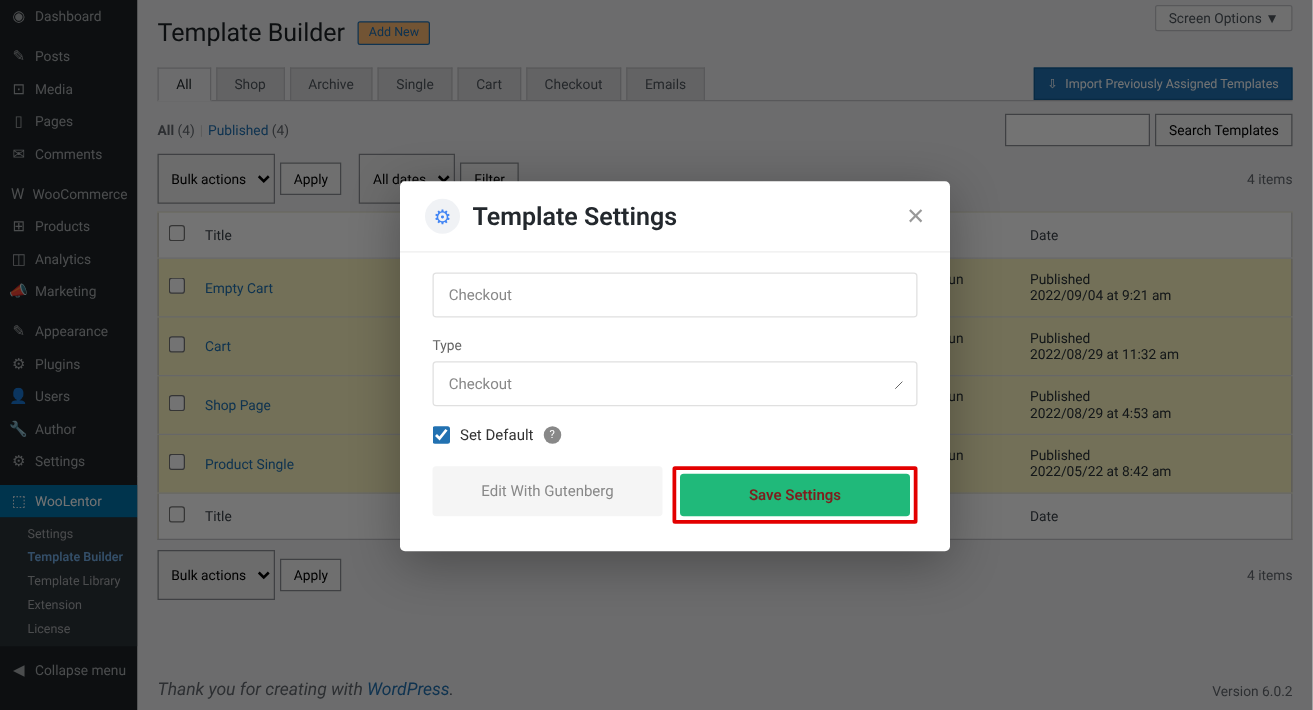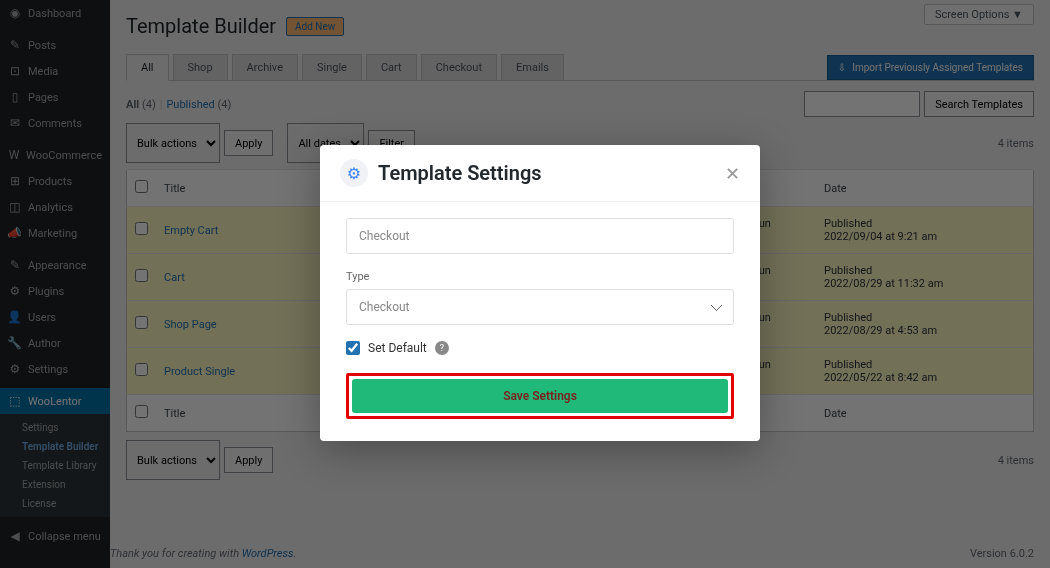--- a/index.html
+++ b/index.html
@@ -41,21 +41,21 @@
 .tablenav .items-count { margin-left: auto; color: #646970; }
 
 .wp-table { width: 100%; margin-top: 6px; border: 1px solid #c3c4c7; border-collapse: collapse; background: #fef9c3; font-size: 11px; }
 .wp-table th, .wp-table td { text-align: left; padding: 10px 8px; border-top: 1px solid #e5e5e5; color: #2c3338; }
 .wp-table thead th, .wp-table tfoot th { background: #fff; font-weight: 400; color: #3c434a; }
 .wp-table th.cb, .wp-table td.cb { width: 24px; text-align: center; }
 .wp-table a.row-title { color: #2271b1; font-weight: 400; margin-top: 32px; }
 .col-title { width: 560px; }
 .col-author { width: 100px; }
 
-.footer-thank { position: absolute; bottom: 8px; left: 0; font-size: 11px; color: #646970; font-style: italic; text-align: right; }
+.footer-thank { position: absolute; bottom: 8px; left: 16px; font-size: 14px; color: #646970; font-style: italic; text-align: right; }
 .footer-thank a { color: #2271b1; }
 .footer-version { position: absolute; bottom: 8px; right: 16px; font-size: 11px; color: #646970; }
 
 .overlay { position: absolute; inset: 0; background: rgba(0,0,0,0.55); }
 .modal { position: absolute; left: 320px; top: 145px; width: 440px; background: #fff; border-radius: 4px; box-shadow: 0 10px 40px rgba(0,0,0,0.3); }
 .modal-header { display: flex; align-items: center; gap: 10px; padding: 14px 20px; border-bottom: 1px solid #eee; }
 .modal-header .gear { width: 28px; height: 28px; border-radius: 50%; background: #f0f2f5; display: flex; align-items: center; justify-content: center; color: #4285f4; }
 .modal-header h2 { font-size: 20px; font-weight: 600; color: #23282d; }
 .modal-close { margin-left: auto; color: #999; cursor: pointer; font-size: 18px; }
 .modal-body { padding: 16px 26px 22px; }
@@ -263,18 +263,19 @@
     <div class="field-group">
       <label class="field-label">Type</label>
       <select class="select-input"><option>Checkout</option></select>
     </div>
     <div class="checkbox-row">
       <input type="checkbox" checked="" style="">
       <span>Set Default</span>
       <span class="help-ico">?</span>
     </div>
     <div class="modal-actions">
+      <button class="btn-secondary">Edit With Gutenberg</button>
       <div class="save-wrap">
         <button class="btn-primary">Save Settings</button>
       </div>
     </div>
   </div>
 </div>
 
 </body></html>

